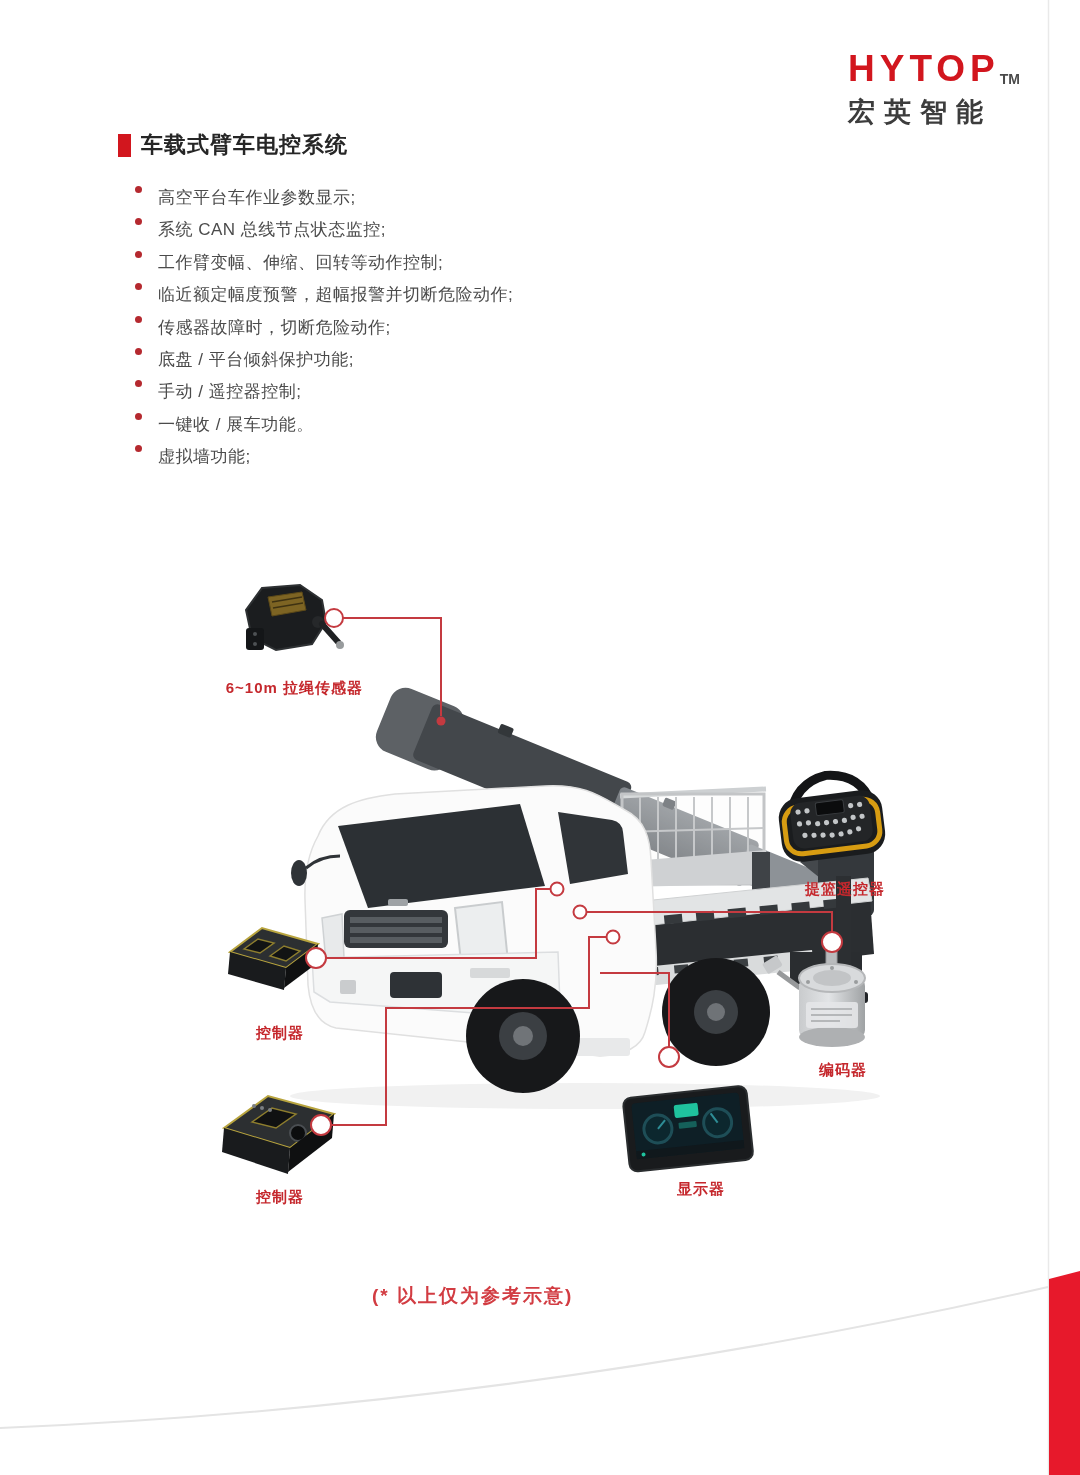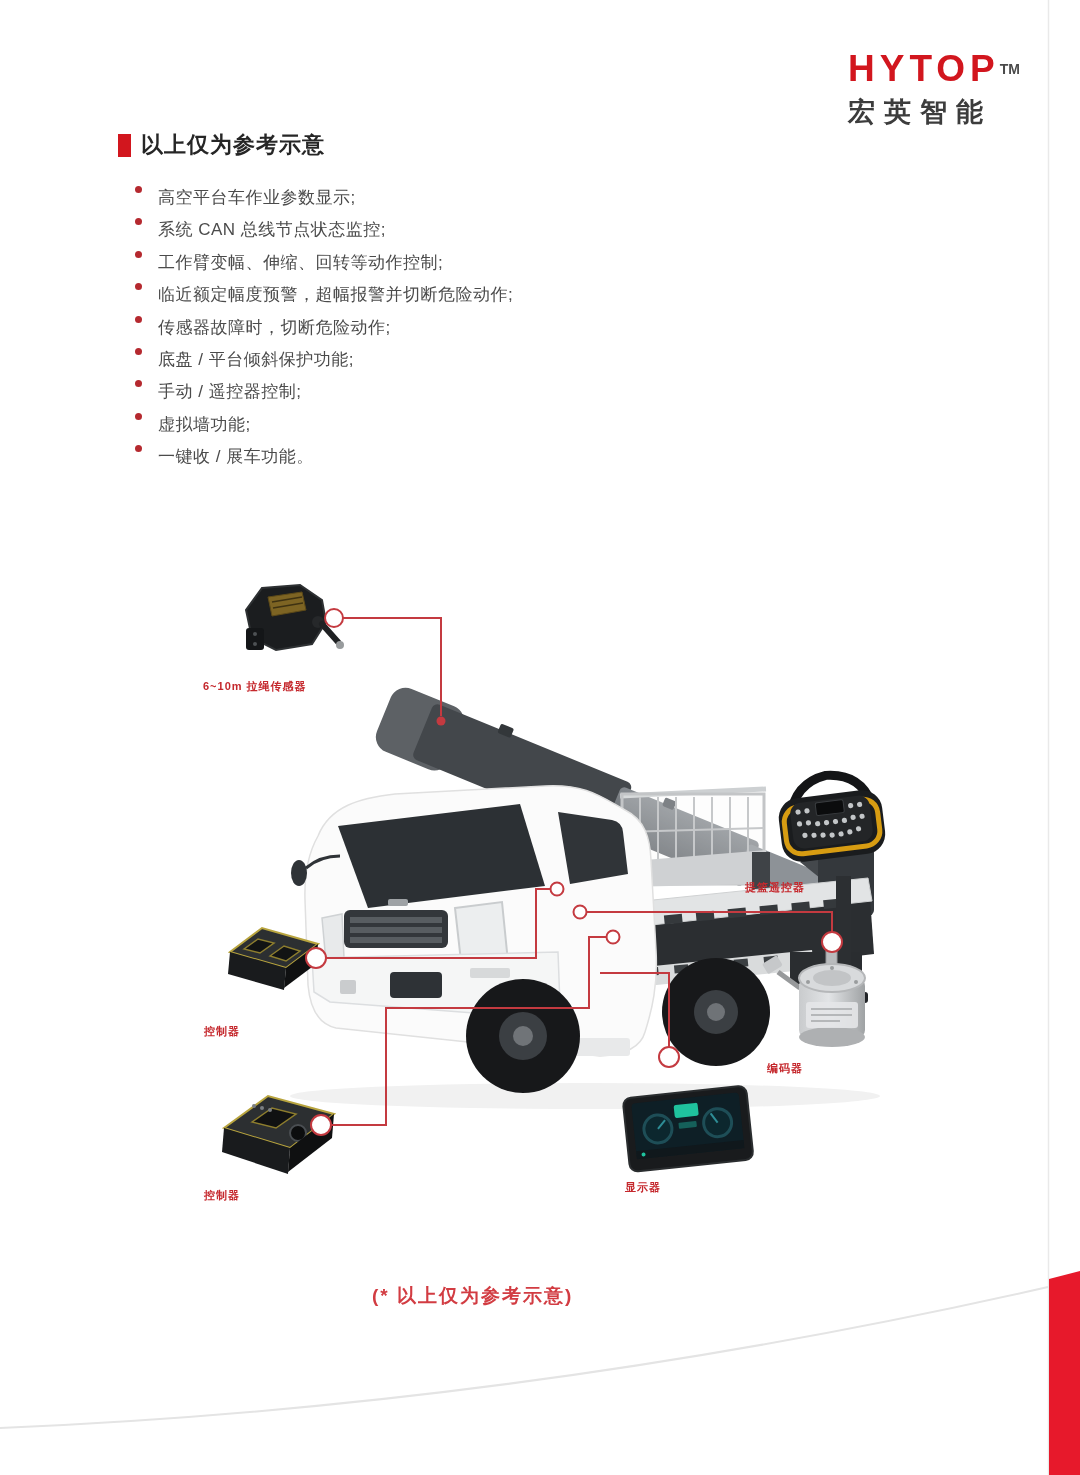--- a/index.html
+++ b/index.html
@@ -4,21 +4,21 @@
 <style>
   * { margin:0; padding:0; box-sizing:border-box; }
   html,body { background:#ffffff; }
   body { font-family:"Liberation Sans","DejaVu Sans",sans-serif; }
   .page {
     position:relative; width:1080px; height:1475px; background:#ffffff;
     overflow:hidden; margin:0 auto;
   }
   
   .logo { position:absolute; left:848px; top:50px; }
-  .logo-row { display:flex; align-items:center; }
+  .logo-row { display:flex; align-items:flex-end; }
   .logo-brand {
     font-size:37px; font-weight:800; letter-spacing:5px; color:#d2161e;
     line-height:1;
   }
   .logo-tm { font-size:14px; font-weight:700; color:#4a4a4a; margin-top:1px; }
   .logo-sub {
     margin-top:12px; font-size:27px; font-weight:800; letter-spacing:9px;
     color:#3c3c3c; line-height:1; white-space:nowrap;
   }
   
@@ -28,21 +28,21 @@
   
   .features { position:absolute; left:135px; top:186px; list-style:none; }
   .features li { height:32.4px; display:flex; }
   .bullet-dot {
     width:7px; height:7px; border-radius:50%; background:#b5292f;
     margin-right:16px; flex:0 0 auto;
   }
   .feature-text { font-size:17px; color:#4b4b4b; letter-spacing:0.5px; }
   
   .dlabel {
-    position:absolute; text-align:left; font-size:11px; font-weight:700;
+    position:absolute; text-align:right; font-size:15px; font-weight:700;
     color:#c5282d; letter-spacing:1px; white-space:nowrap;
   }
   .footnote {
     position:absolute; left:372px; top:1283px; width:300px; 
     font-size:19px; font-weight:700; color:#d23c42; letter-spacing:2px;
   }
   svg.art { position:absolute; left:0; top:0; }
 </style>
 </head>
 <body>
@@ -292,21 +292,21 @@
   <div class="logo">
     <div class="logo-row">
       <span class="logo-brand">HYTOP</span>
       <span class="logo-tm">TM</span>
     </div>
     <div class="logo-sub">宏英智能</div>
   </div>
 
   <div class="title-wrap">
     <span class="title-marker"></span>
-    <span class="title-text">以上仅为参考示意</span>
+    <span class="title-text">车载式臂车电控系统</span>
   </div>
 
   <ul class="features">
     <li>
         <span class="bullet-dot"></span>
         <span class="feature-text">高空平台车作业参数显示;</span>
       </li>
     <li>
         <span class="bullet-dot"></span>
         <span class="feature-text">系统 CAN 总线节点状态监控;</span>
@@ -326,25 +326,25 @@
     <li>
         <span class="bullet-dot"></span>
         <span class="feature-text">底盘 / 平台倾斜保护功能;</span>
       </li>
     <li>
         <span class="bullet-dot"></span>
         <span class="feature-text">手动 / 遥控器控制;</span>
       </li>
     <li>
         <span class="bullet-dot"></span>
+        <span class="feature-text">一键收 / 展车功能。</span>
+      </li>
+    <li>
+        <span class="bullet-dot"></span>
         <span class="feature-text">虚拟墙功能;</span>
-      </li>
-    <li>
-        <span class="bullet-dot"></span>
-        <span class="feature-text">一键收 / 展车功能。</span>
       </li>
   </ul>
 
   <div class="dlabel" style="left:203px; top:679px; width:160px;">6~10m 拉绳传感器</div>
   <div class="dlabel" style="left:204px; top:1024px; width:100px;">控制器</div>
   <div class="dlabel" style="left:204px; top:1188px; width:100px;">控制器</div>
   <div class="dlabel" style="left:745px; top:880px; width:140px;">提篮遥控器</div>
   <div class="dlabel" style="left:767px; top:1061px; width:100px;">编码器</div>
   <div class="dlabel" style="left:625px; top:1180px; width:100px;">显示器</div>
 

